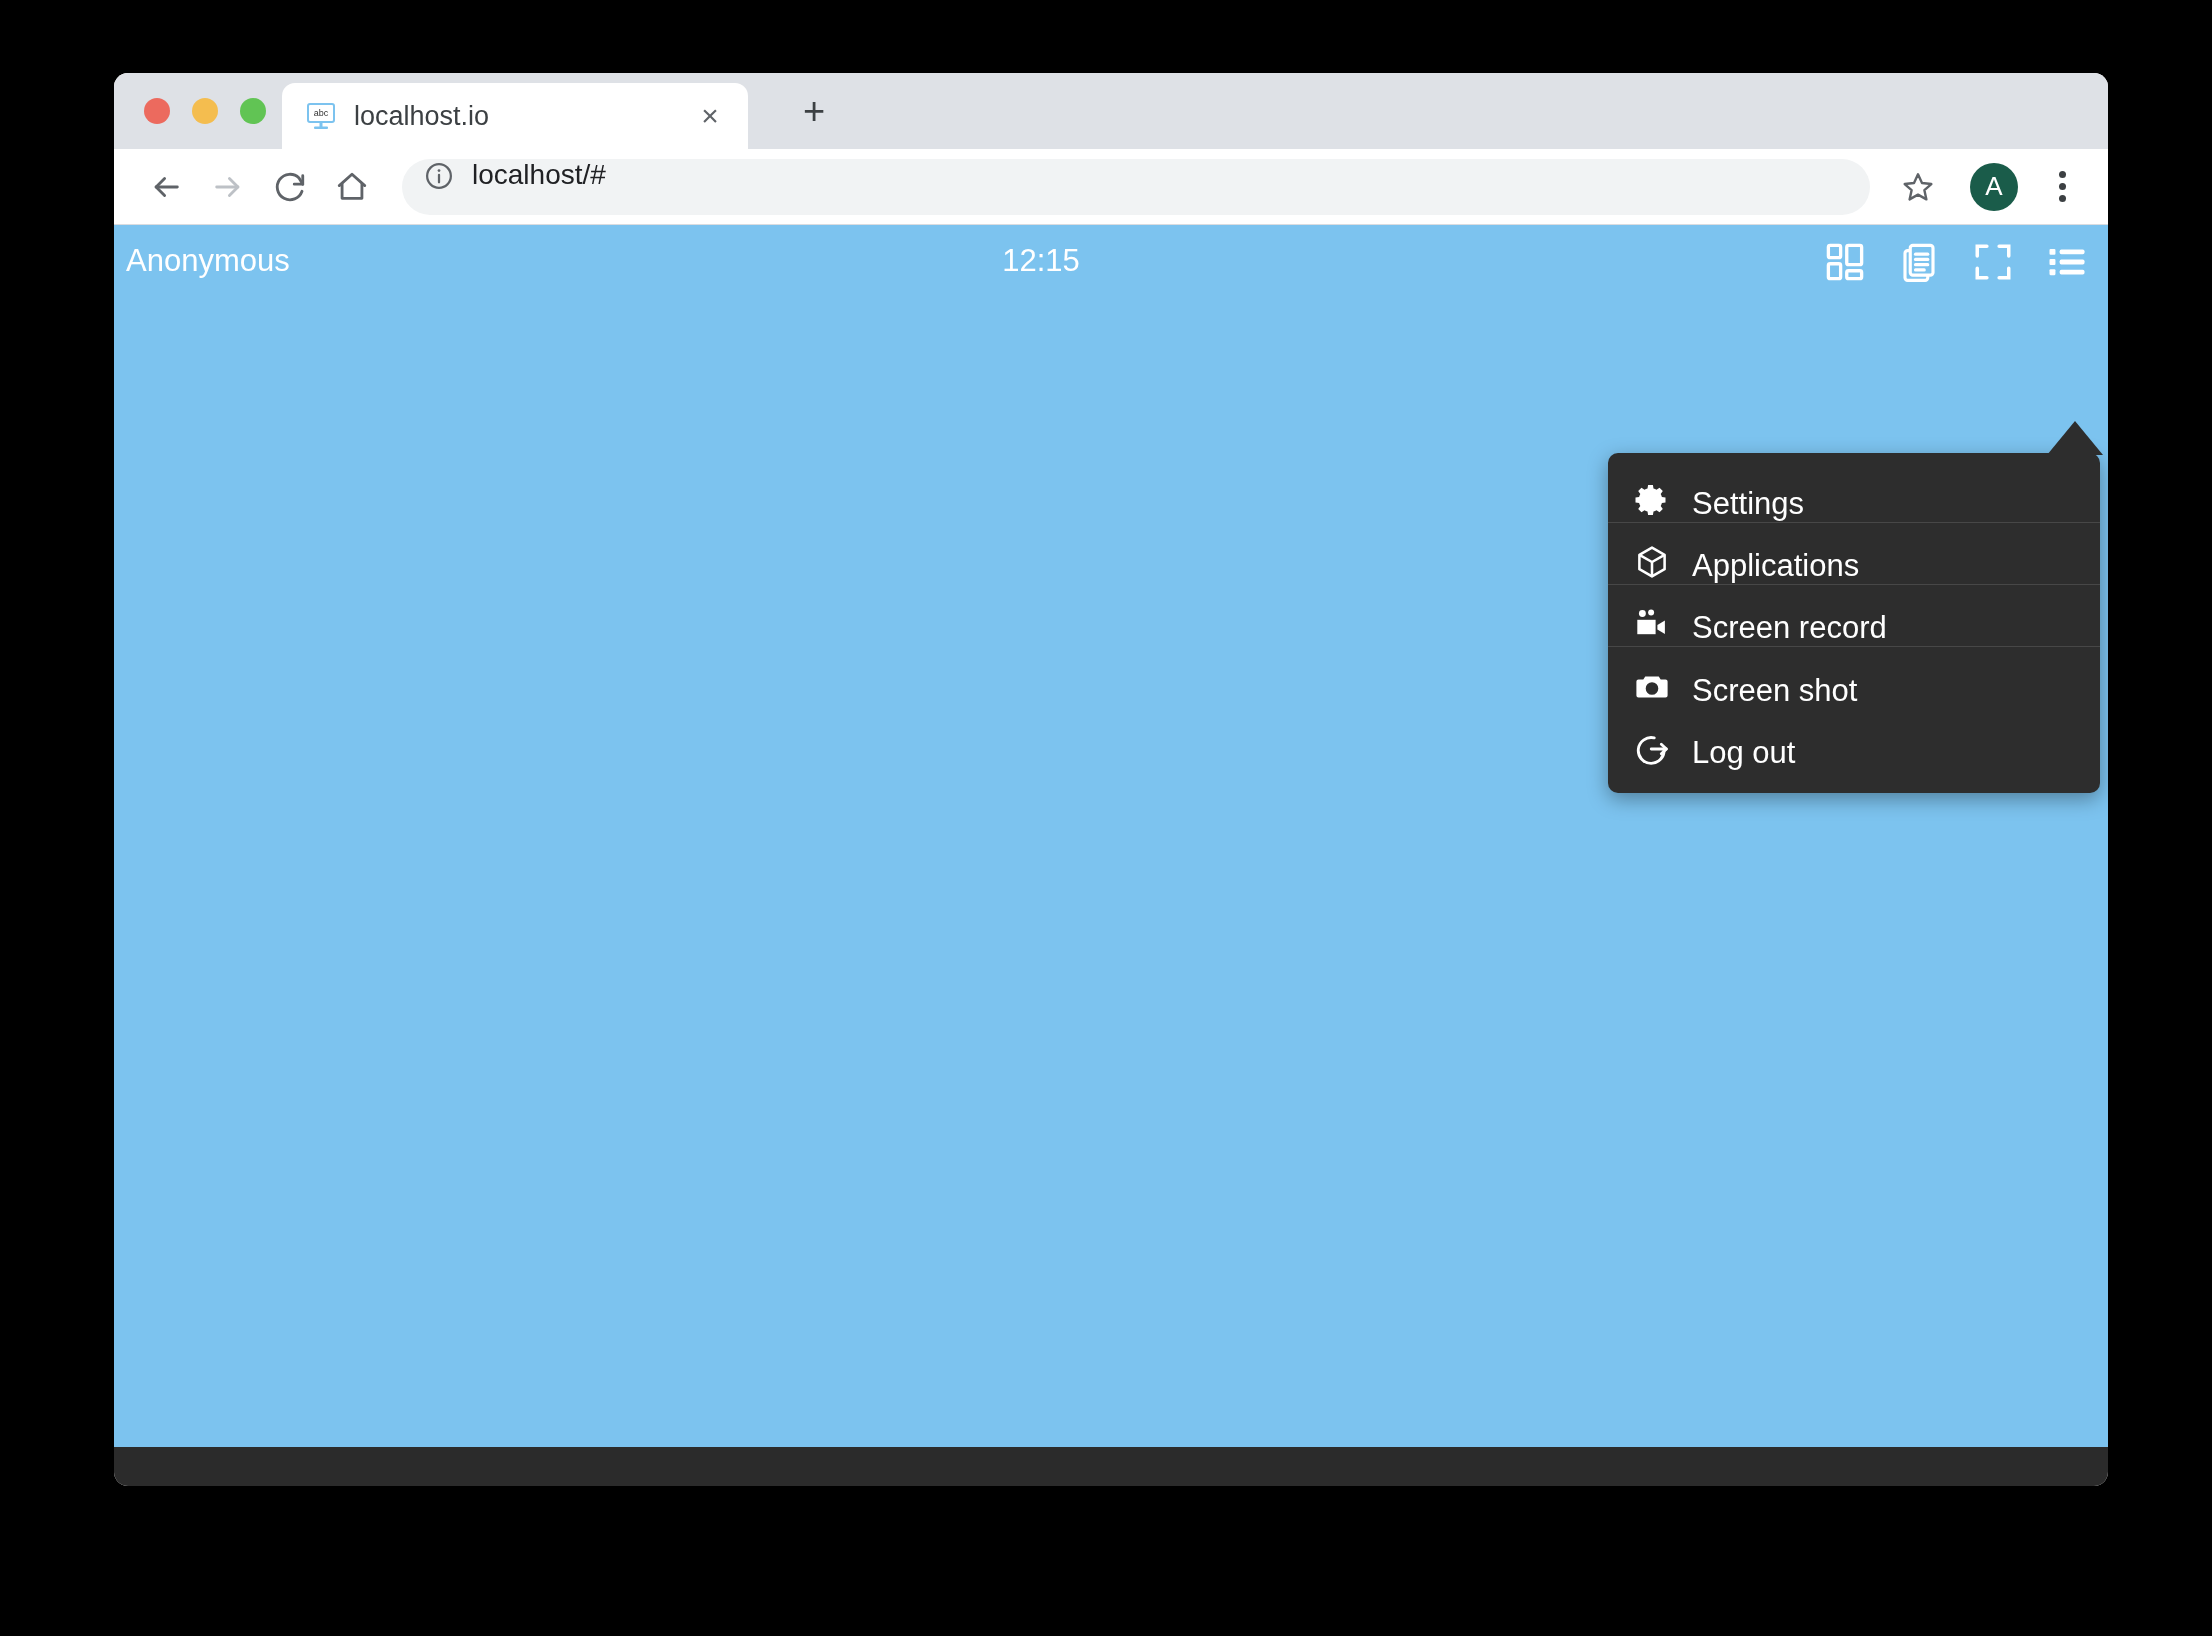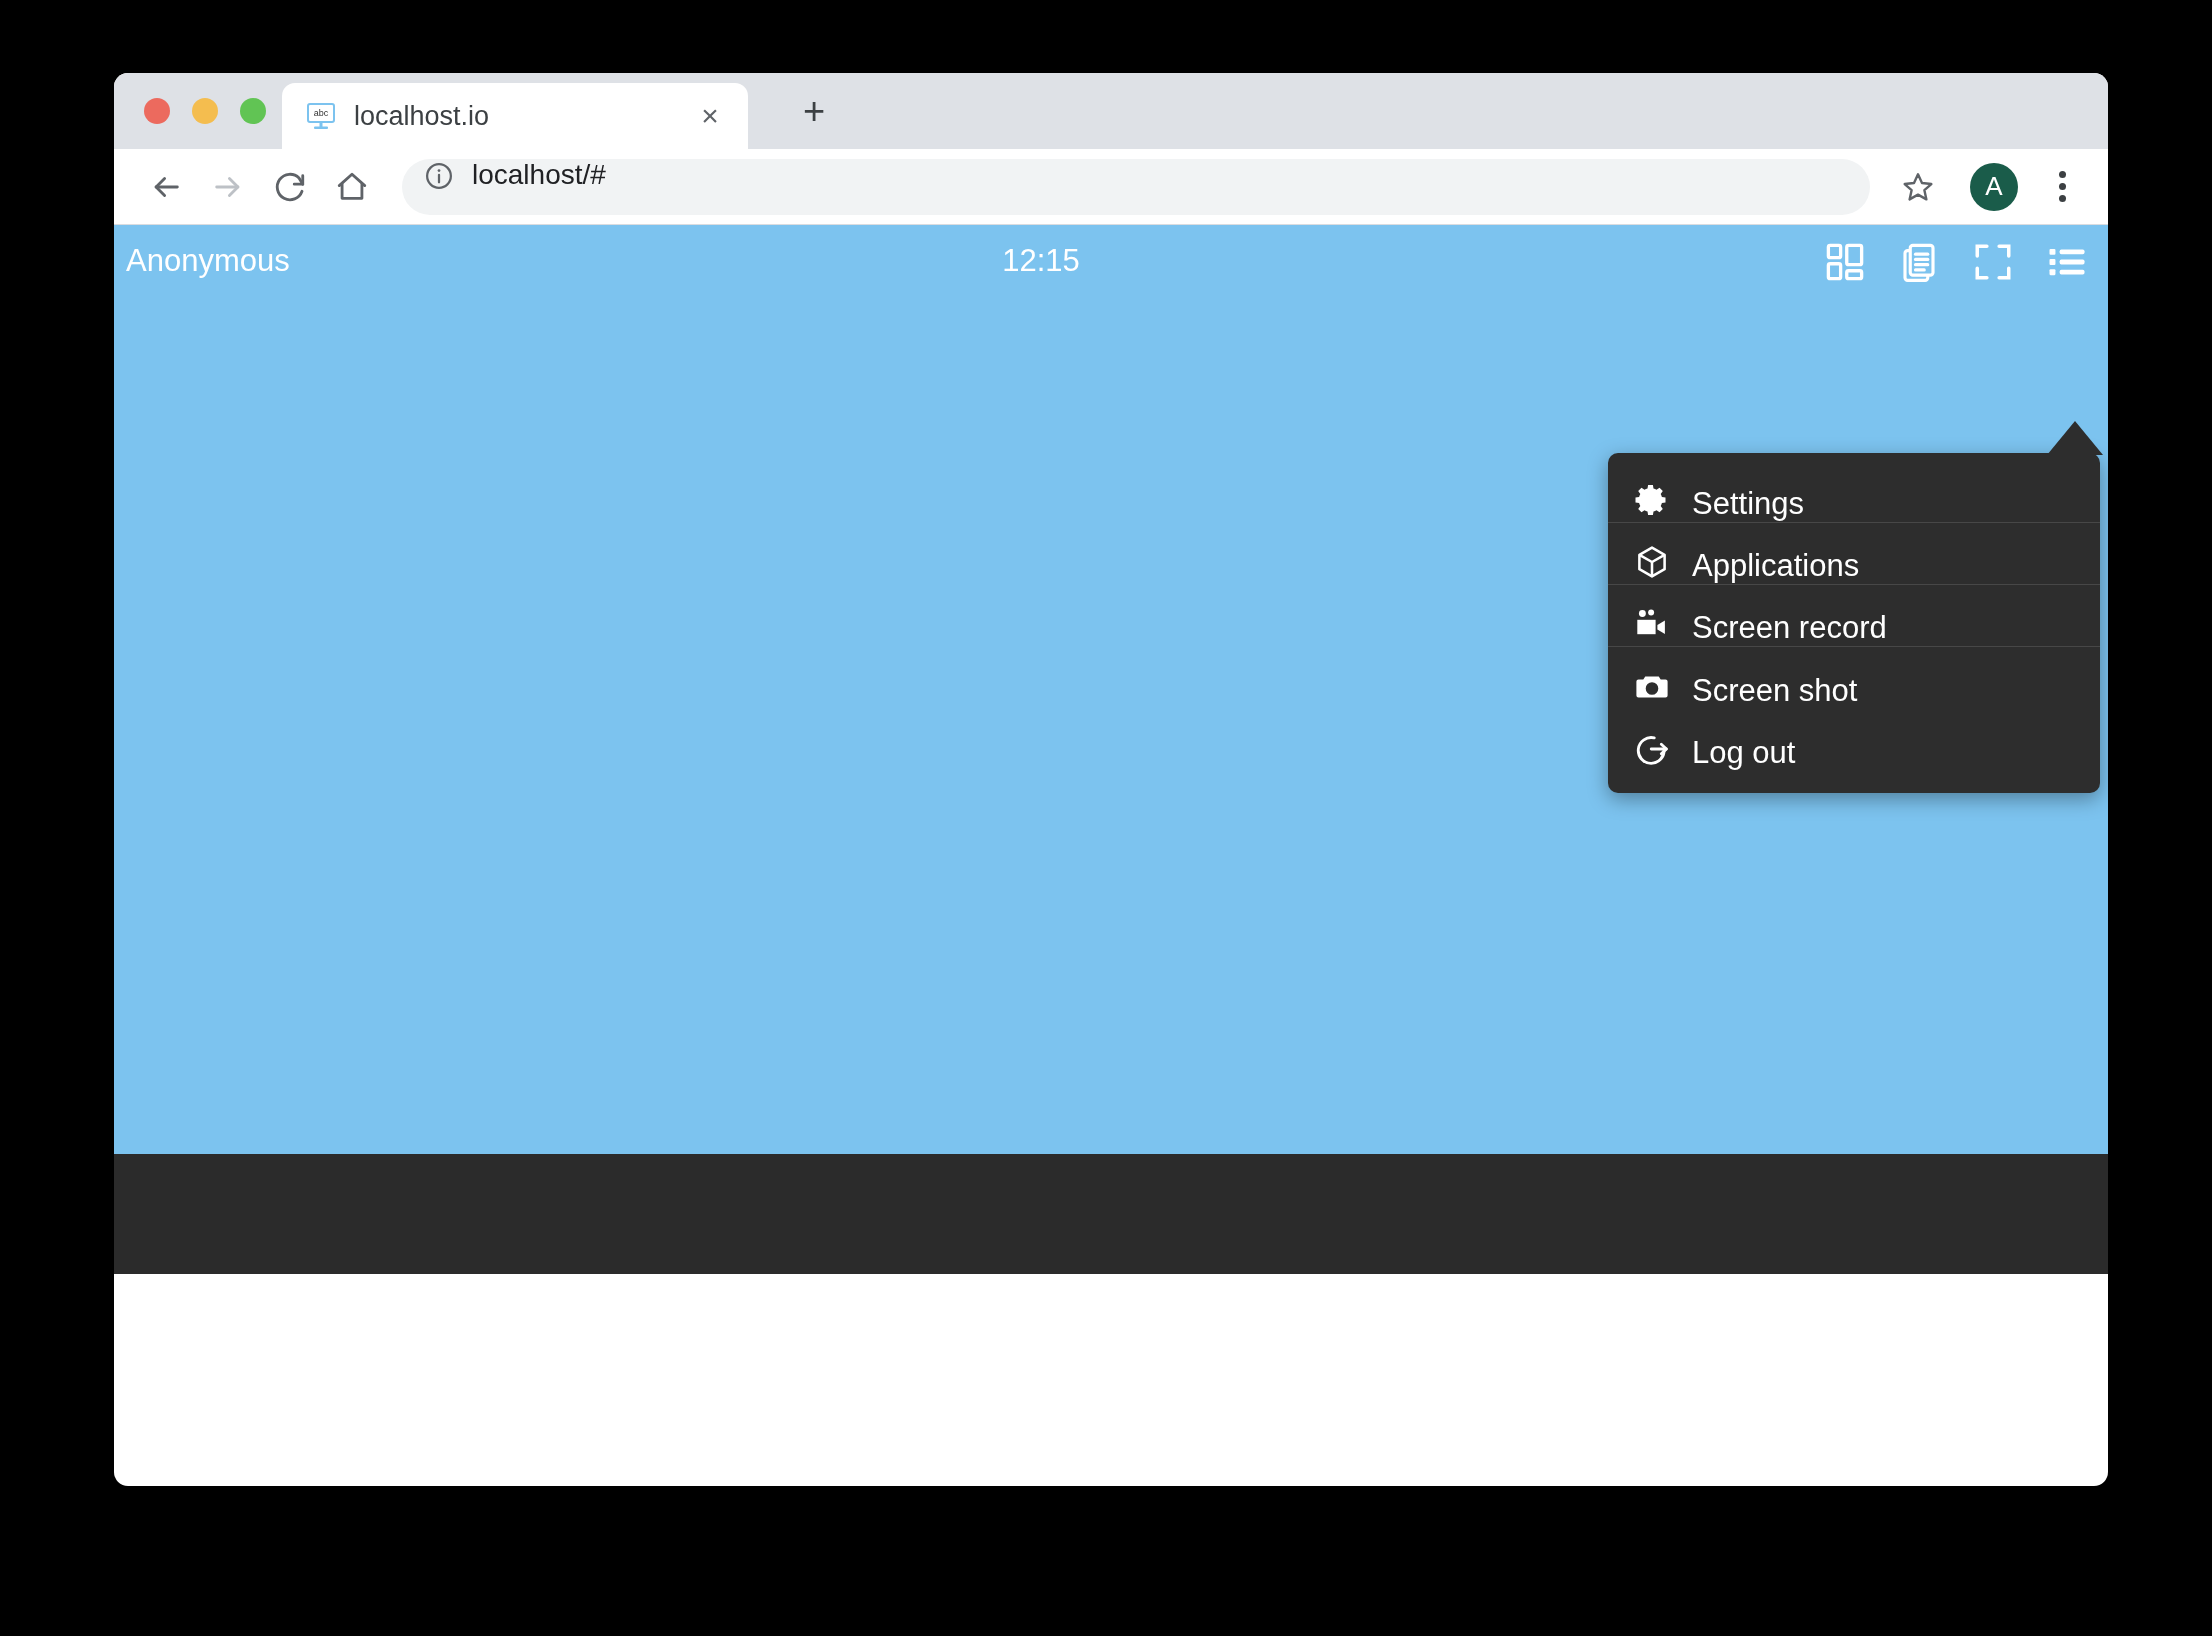--- a/index.html
+++ b/index.html
@@ -128,21 +128,21 @@
     gap: 5px;
   }
   #chrome-menu-button i {
     width: 7px; height: 7px; border-radius: 50%;
     background: #3c4043; display: block;
   }
 
   
   #desktop {
     position: relative;
-    height: 929px;
+    height: 1222px;
     background: #7cc3ef;
     overflow: hidden;
   }
 
   #desktop-topbar {
     position: absolute;
     left: 0; top: 0; right: 0;
     height: 72px;
     display: flex; align-items: center;
   }

